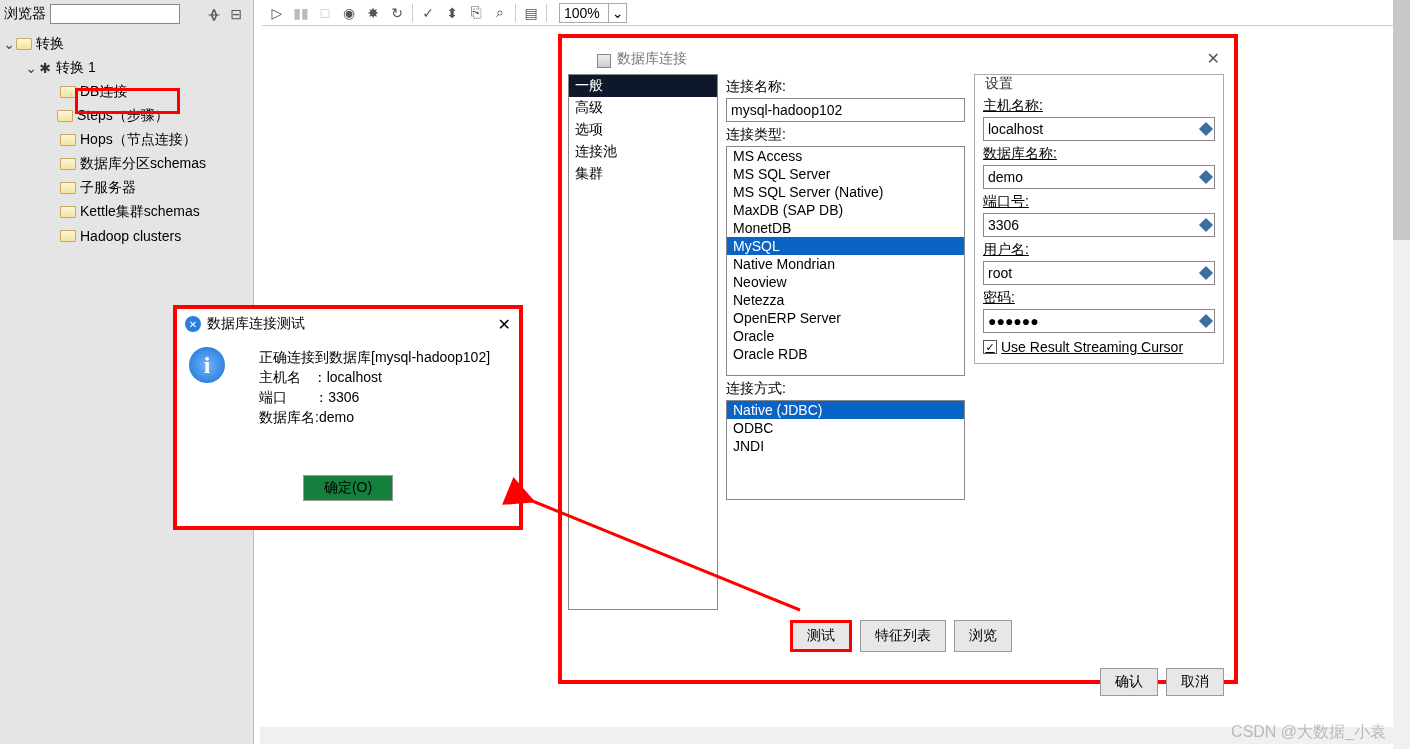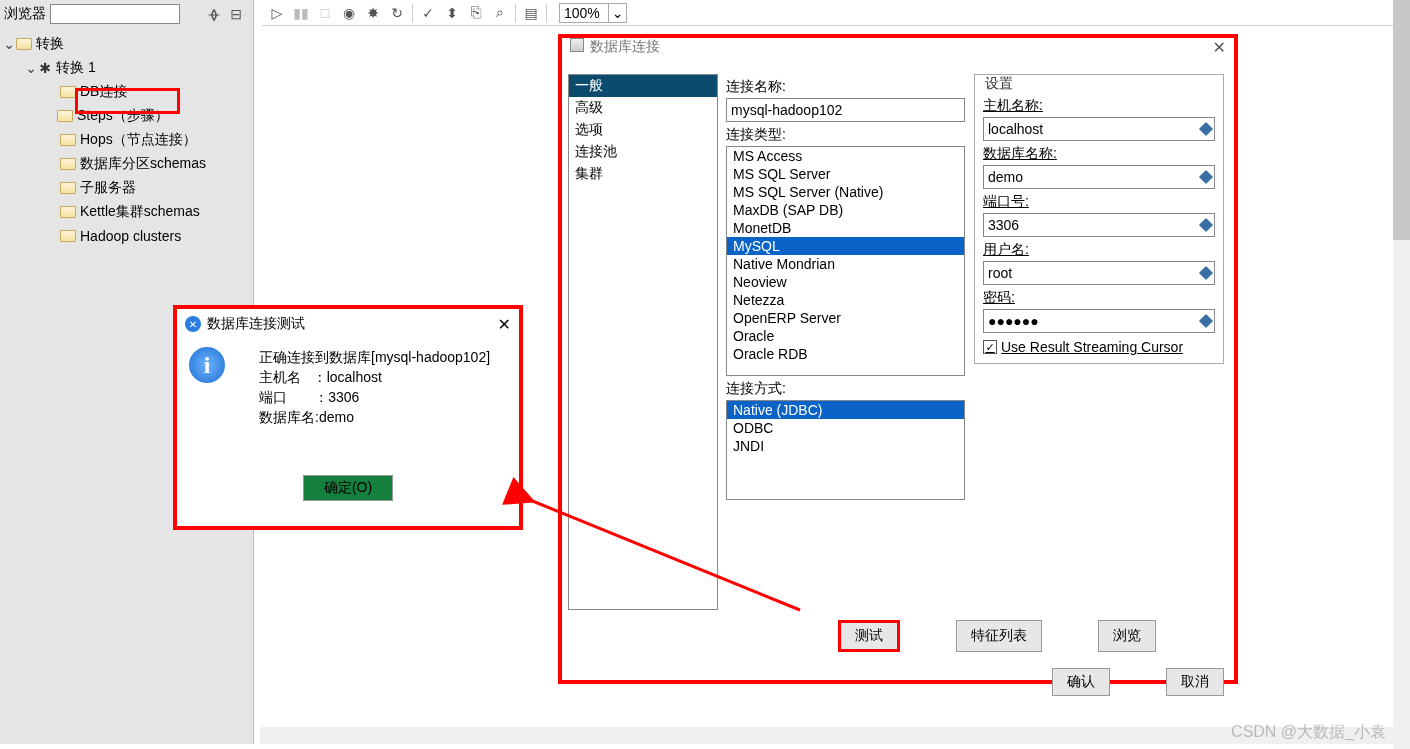--- a/index.html
+++ b/index.html
@@ -30,45 +30,45 @@
 .dlg-ico-sm { width: 16px; height: 16px; border-radius: 50%; background: #2a7de1; display: flex; align-items: center; justify-content: center; color: #fff; font-size: 10px; margin-right: 6px; }
 .dlg-close { margin-left: auto; font-size: 16px; cursor: pointer; }
 .dlg-body { display: flex; padding: 8px 12px; gap: 22px; }
 .info-ico { width: 36px; height: 36px; border-radius: 50%; background: radial-gradient(#6db5ff, #1c6dd0); display: flex; align-items: center; justify-content: center; margin-right: 12px; }
 .info-ico::after { content: "i"; color: #fff; font-size: 24px; font-weight: bold; font-family: Georgia, serif; }
 .msg-lines div { line-height: 20px; }
 .dlg-btns { text-align: center; margin-top: 40px; }
 .dlg-btns button { padding: 3px 20px; background: #15803d; border: 1px solid #999; cursor: pointer; }
 
 .dialog-conn { position: absolute; left: 558px; top: 34px; width: 680px; height: 650px; border: 4px solid #ff0000; background: #fff; }
-.conn-title { display: flex; align-items: flex-start; height: 30px; padding: 0 8px; color: #777; }
+.conn-title { display: flex; align-items: flex-end; height: 30px; padding: 0 14px; color: #777; margin-left: 21px; }
 .conn-title-ico { width: 14px; height: 14px; border: 1px solid #888; margin-right: 6px; background: linear-gradient(#eee, #ccc); }
 .conn-title .dlg-close { color: #555; }
 .conn-body { display: flex; height: 548px; }
 .cat-list { width: 150px; border: 1px solid #888; margin: 6px; }
 .cat-item { padding: 2px 6px; cursor: pointer; }
-.cat-item.sel { background: #0c4a6e; color: #fff; }
+.cat-item.sel { background: #0f172a; color: #fff; }
 .conn-main { flex: 1; display: flex; gap: 9px; padding: 6px 10px 6px 2px; }
 .col-left { flex: 1; display: flex; flex-direction: column; }
 .col-right { width: 250px; text-decoration: underline; }
 .lbl { margin: 4px 0 2px; }
 .fld-in { width: 100%; height: 24px; border: 1px solid #888; padding: 0 4px; }
 .fld-wrap { position: relative; }
 .diamond { position: absolute; right: 4px; top: 50%; width: 10px; height: 10px; transform: translateY(-50%) rotate(45deg); background: #3b6ea5; }
 .listbox { border: 1px solid #888; overflow-y: scroll; }
 .listbox div { padding: 1px 6px; cursor: pointer; }
 .listbox div.sel { background: #0a63c7; color: #fff; }
 .types-box { height: 230px; }
 .methods-box { height: 100px; }
 .fieldset { border: 1px solid #aaa; padding: 0 8px 8px; margin-top: 0; }
 .fieldset-lbl { font-size: 14px; color: #333; margin-top: -2px; background: #fff; display: inline-block; padding: 0 2px; }
 .chk-row { display: flex; align-items: center; gap: 4px; margin-top: 6px; }
 .chk { width: 14px; height: 14px; border: 1px solid #555; display: inline-flex; align-items: center; justify-content: center; font-size: 11px; }
 .conn-btns { display: flex; gap: 8px; padding: 4px 10px; }
-.conn-btns button { padding: 4px 14px; background: #e7e7e7; border: 1px solid #999; cursor: pointer; margin-left: 48px; }
+.conn-btns button { padding: 4px 14px; background: #e7e7e7; border: 1px solid #999; cursor: pointer; }
 .test-btn-hl { border: 3px solid #ff0000 !important; }
 
 .arrow-svg { position: absolute; left: 440px; top: 400px; width: 380px; height: 220px; pointer-events: none; }
 
 .right-scroll { position: absolute; right: 0; top: 0; width: 17px; height: 749px; background: #f0f0f0; }
 .right-scroll .thumb { width: 100%; height: 240px; background: #c8c8c8; }
 .bottom-scroll { position: absolute; left: 260px; bottom: 5px; right: 17px; height: 17px; background: #f0f0f0; }
 .watermark { position: absolute; right: 24px; bottom: 6px; color: rgba(130,130,130,0.5); font-size: 16px; pointer-events: none; }
 </style>
 </head>

